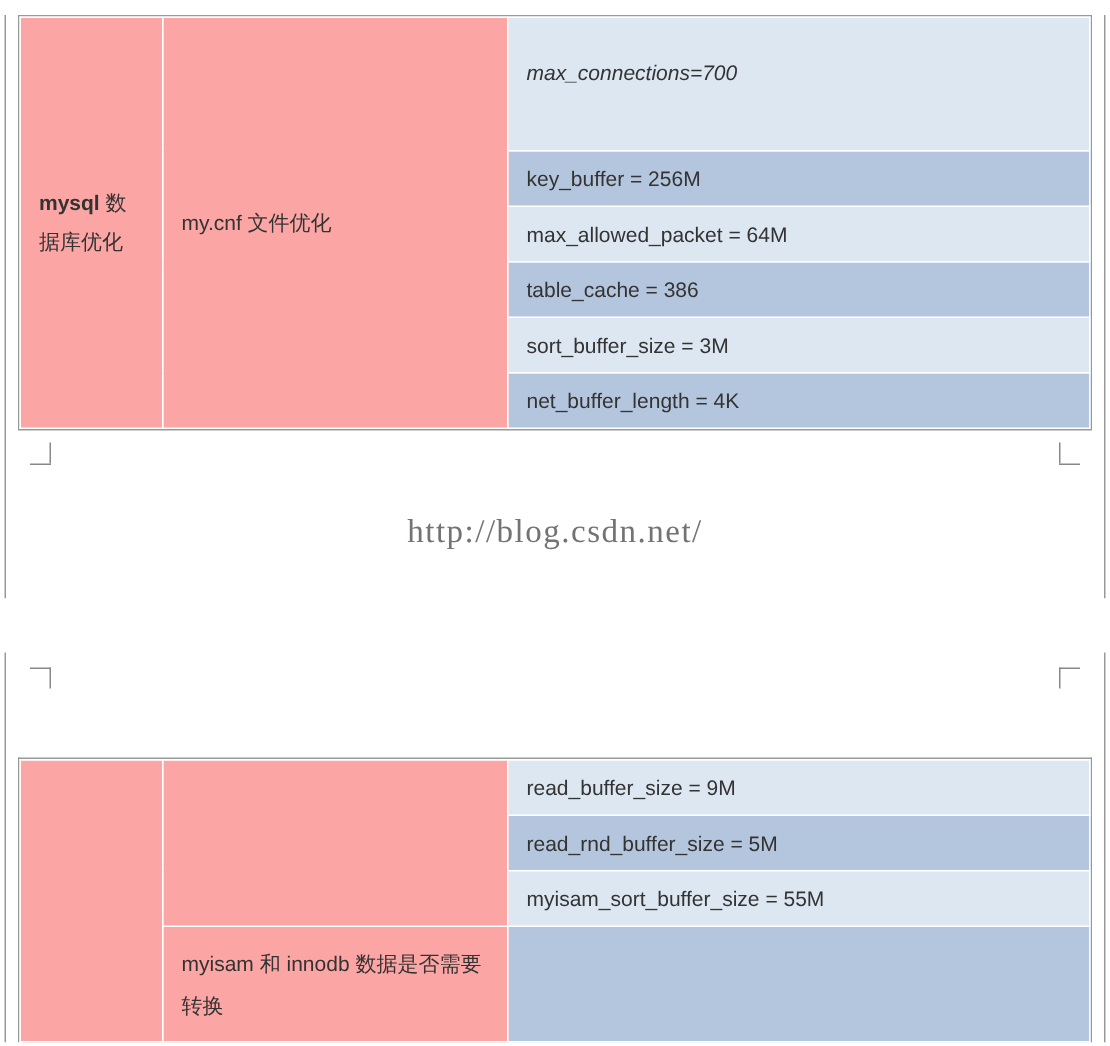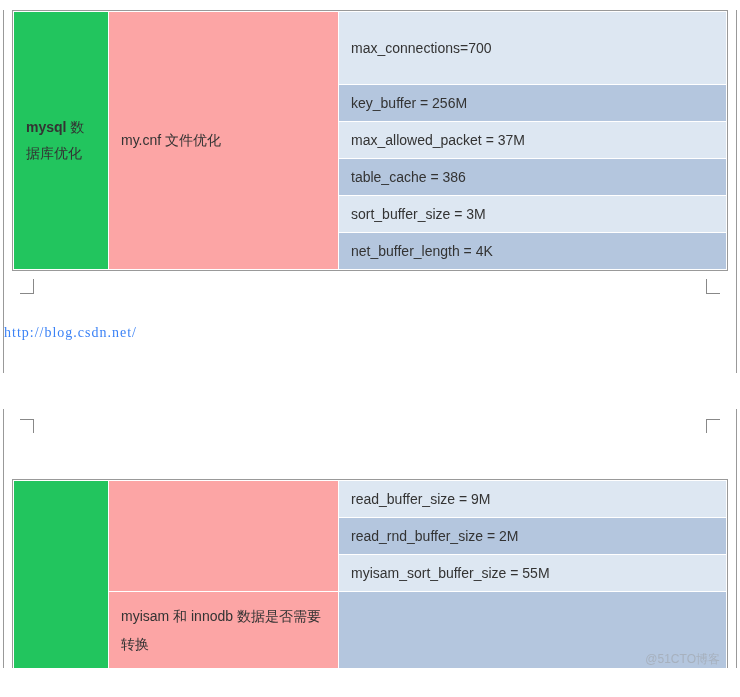--- a/index.html
+++ b/index.html
@@ -36,21 +36,21 @@
       background: #dde7f2;
     }
     td.row-light {
       background: #dde7f2;
     }
     td.row-dark {
       background: #b4c6de;
     }
     td.col-title {
       width: 95px;
-      background: #22c55e;
+      background: #fca5a5;
       font-size: 14px;
       line-height: 1.8;
     }
     td.col-title .bold {
       font-weight: bold;
     }
     td.col-sub {
       width: 230px;
       background: #fca5a5;
       font-size: 14px;
@@ -72,24 +72,24 @@
     .crop-r::before, .crop-r::after {
       content: "";
       position: absolute;
       background: #888;
     }
     .crop-l::before { width: 14px; height: 1px; top: 8px; left: 4px; }
     .crop-l::after  { width: 1px; height: 14px; top: -6px; left: 17px; }
     .crop-r::before { width: 14px; height: 1px; top: 8px; right: 4px; }
     .crop-r::after  { width: 1px; height: 14px; top: -6px; right: 17px; }
     .watermark-csdn {
-      text-align: left;
-      color: #3b82f6;
+      text-align: center;
+      color: #737373;
       font-family: Georgia, serif;
-      font-size: 14px;
+      font-size: 22px;
       letter-spacing: 1px;
       padding: 20px 0 32px;
     }
     .gap {
       height: 8px;
       background: #fff;
     }
     .section2-top {
       height: 60px;
     }
@@ -123,27 +123,27 @@
 </head>
 <body>
 
 <div class="page-section">
   <div class="table-wrap">
     <table>
       <tbody id="tbody1">
           <tr>
             <td class="col-title" rowspan="6"><span class="bold">mysql</span><span>  数据库优化</span></td>
             <td class="col-sub" rowspan="6">my.cnf 文件优化</td>
-            <td class="col-value row-light" style="padding-top: 28px; padding-bottom: 28px;">max_connections=700</td>
+            <td class="col-value row-light" style="padding-top: 28px; padding-bottom: 44px; font-style: italic;">max_connections=700</td>
           </tr>
           <tr>
             <td class="col-value row-dark">key_buffer = 256M</td>
           </tr>
           <tr>
-            <td class="col-value row-light">max_allowed_packet = 37M</td>
+            <td class="col-value row-light">max_allowed_packet = 64M</td>
           </tr>
           <tr>
             <td class="col-value row-dark">table_cache = 386</td>
           </tr>
           <tr>
             <td class="col-value row-light">sort_buffer_size = 3M</td>
           </tr>
           <tr>
             <td class="col-value row-dark">net_buffer_length = 4K</td>
           </tr>
@@ -168,26 +168,25 @@
   </div>
   <div class="table-wrap" style="margin-bottom:0;border-bottom:none;">
     <table>
       <tbody id="tbody2">
           <tr>
             <td class="col-title" rowspan="4">&nbsp;</td>
             <td class="col-sub" rowspan="3">&nbsp;</td>
             <td class="col-value row-light">read_buffer_size = 9M</td>
           </tr>
           <tr>
-            <td class="col-value row-dark">read_rnd_buffer_size = 2M</td>
+            <td class="col-value row-dark">read_rnd_buffer_size = 5M</td>
           </tr>
           <tr>
             <td class="col-value row-light">myisam_sort_buffer_size = 55M</td>
           </tr>
           <tr>
             <td class="col-sub" style="line-height: 2; margin-top: 11px;">myisam 和 innodb 数据是否需要转换</td>
             <td class="col-value row-dark">&nbsp;</td>
           </tr>
         </tbody>
     </table>
   </div>
-  <div class="watermark-51cto">@51CTO博客</div>
 </div>
 
 </body></html>

